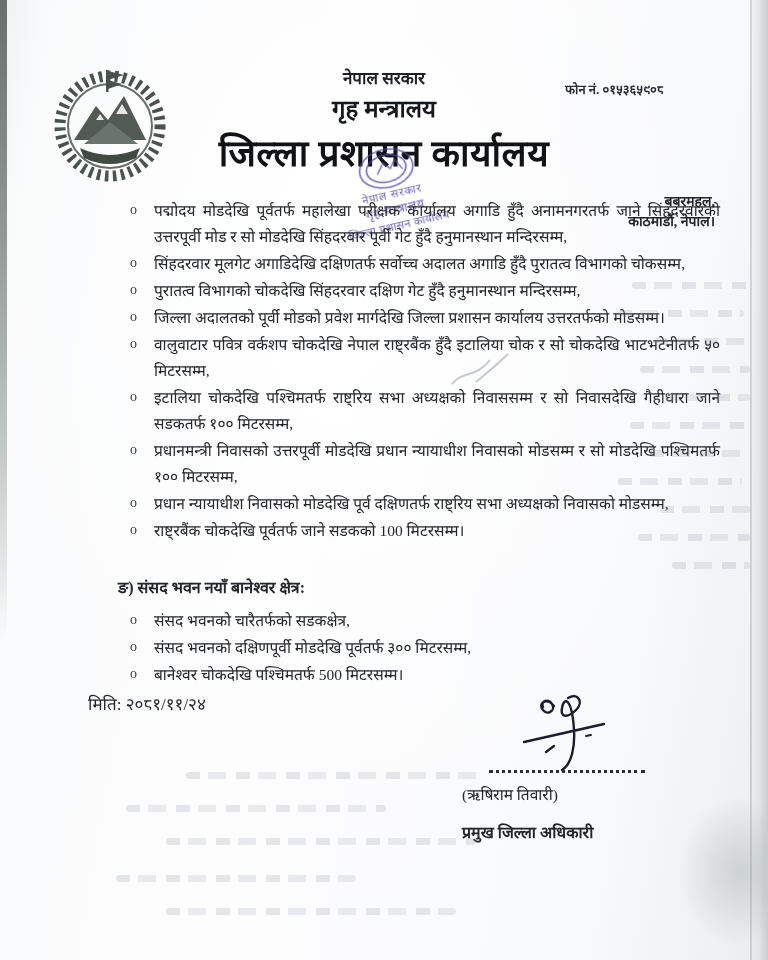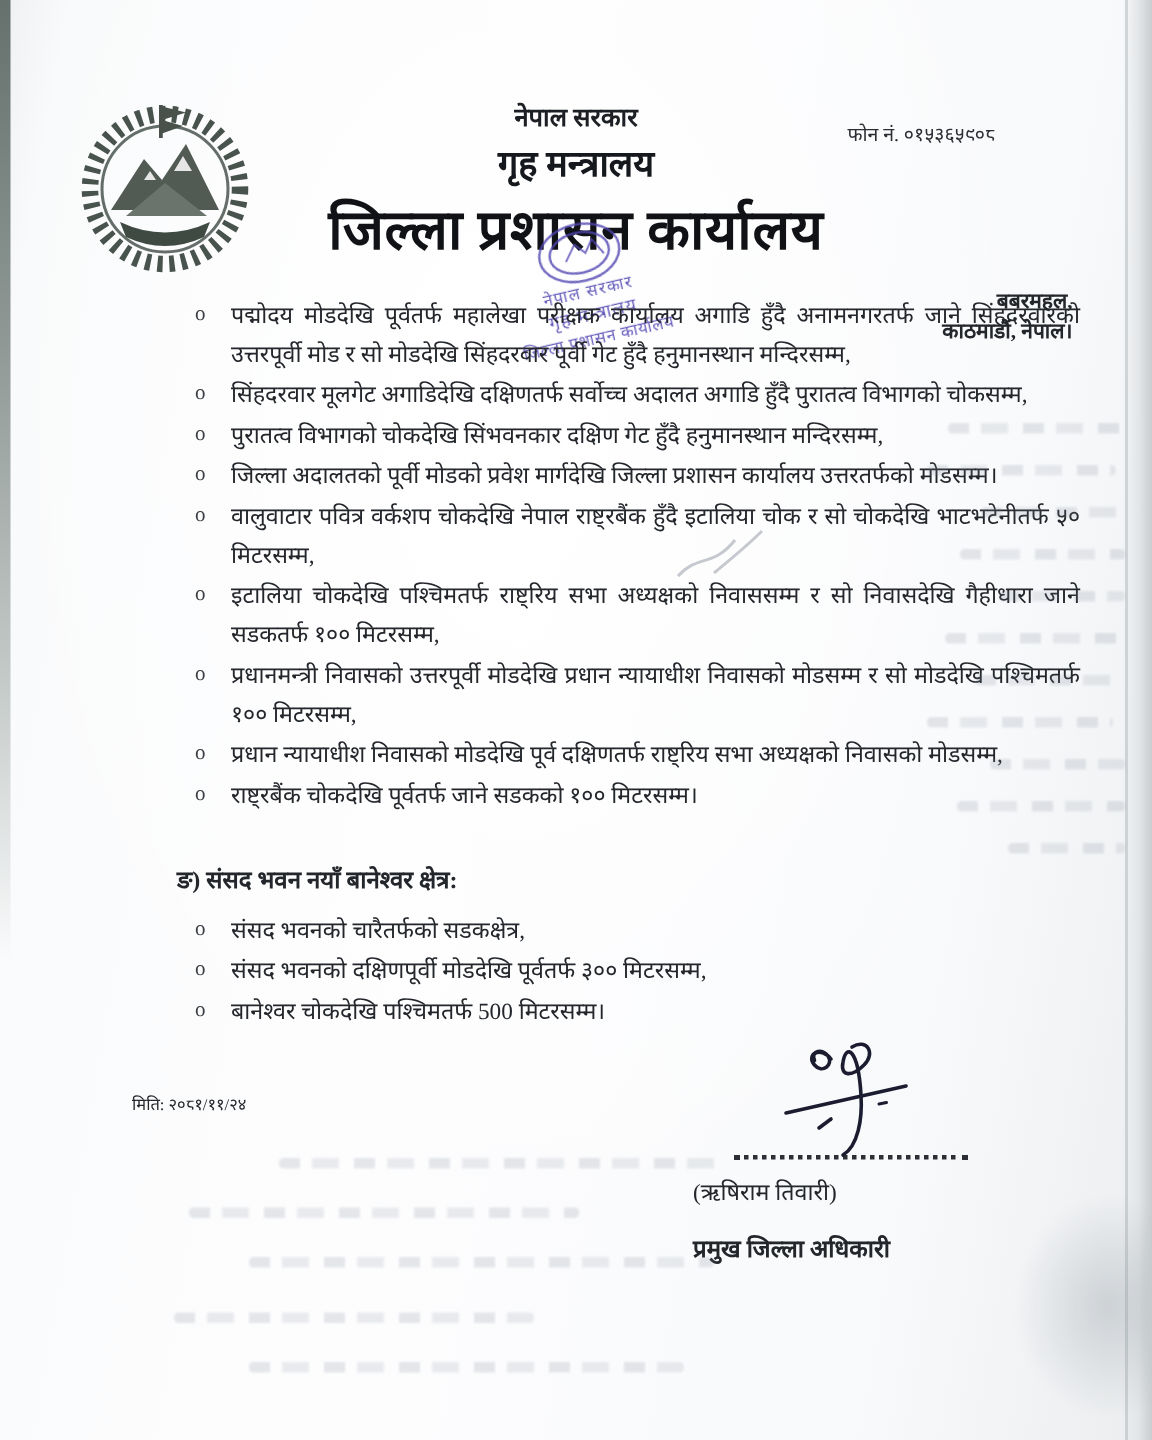--- a/index.html
+++ b/index.html
@@ -25,39 +25,39 @@
   .corner-smudge{position:absolute;right:2px;bottom:14px;width:90px;height:150px;
     background:radial-gradient(ellipse at 70% 50%, rgba(130,140,146,.30), rgba(130,140,146,0) 70%);
     filter:blur(2px);}
   
   .emblem{position:absolute;left:44px;top:62px;}
   .head-center{position:absolute;left:50%;top:66px;transform:translateX(-50%);
     text-align:center;white-space:nowrap;}
   .gov{font-size:17px;font-weight:700;color:#1c1f24;}
   .ministry{font-size:24px;font-weight:700;margin-top:2px;color:#15181c;}
   .office{font-size:37px;font-weight:700;margin-top:2px;color:#101216;letter-spacing:.5px;}
-  .phone{position:absolute;left:565px;top:80px;font-size:13px;font-weight:400;color:#2a2e34;}
+  .phone{position:absolute;left:565px;top:80px;font-size:13px;font-weight:700;color:#2a2e34;}
   .address{position:absolute;left:575px;top:160px;width:140px;text-align:right;
     font-size:14px;font-weight:700;line-height:1.45;color:#23262b;margin-top:32px;}
   
   .stamp{position:absolute;left:296px;top:146px;width:190px;text-align:center;
     transform:rotate(-13deg);color:#5146b2;opacity:.88;filter:blur(.3px);pointer-events:none;}
   .stamp .s1{font-size:11px;letter-spacing:1px;}
   .stamp .s2{font-size:12px;letter-spacing:1px;}
   .stamp .s3{font-size:11px;letter-spacing:.5px;}
   
   .doc-body{position:absolute;left:118px;top:198px;width:602px;font-size:15.5px;line-height:1.68;}
   ul.olist{list-style:none;margin:0 0 0 12px;padding:0;}
   ul.olist li{display:flex;gap:12px;margin:0 0 1px 0;}
   .marker{flex:0 0 12px;font-size:14px;color:#3a3e44;line-height:1.75;}
   .btext{flex:1;text-align:justify;}
   .sec-heading{font-weight:700;margin:16px 0 6px 0;font-size:16px;}
   .gap1{height:14px;}
   
-  .date{position:absolute;left:88px;top:728px;font-size:11px;}
+  .date{position:absolute;left:88px;top:692px;font-size:17px;}
   .sigblock{position:absolute;left:462px;top:690px;width:210px;text-align:left;}
   .sig-svg{display:block;margin:0 auto -6px auto;}
   .dotline{width:156px;margin:0 auto;border-bottom:3px dotted #2c2f35;height:0;}
   .sig-name{margin-top:10px;font-size:15.5px;}
   .sig-title{margin-top:16px;font-size:16px;font-weight:700;}
   
   .ghost{position:absolute;filter:blur(.7px);opacity:.55;pointer-events:none;}
   .gline{height:7px;margin-bottom:21px;border-radius:3px;
     background:repeating-linear-gradient(90deg, rgba(124,134,148,.34) 0 14px, rgba(124,134,148,0) 14px 22px, rgba(124,134,148,.28) 22px 40px, rgba(124,134,148,0) 40px 50px);}
   .pencil{position:absolute;left:446px;top:348px;opacity:.55;}
@@ -129,21 +129,21 @@
       <li>
         <span class="marker">o</span>
         <span class="btext">पद्मोदय मोडदेखि पूर्वतर्फ महालेखा परीक्षक कार्यालय अगाडि हुँदै अनामनगरतर्फ जाने सिंहदरवारको उत्तरपूर्वी मोड र सो मोडदेखि सिंहदरवार पूर्वी गेट हुँदै हनुमानस्थान मन्दिरसम्म,</span>
       </li>
       <li>
         <span class="marker">o</span>
         <span class="btext">सिंहदरवार मूलगेट अगाडिदेखि दक्षिणतर्फ सर्वोच्च अदालत अगाडि हुँदै पुरातत्व विभागको चोकसम्म,</span>
       </li>
       <li>
         <span class="marker">o</span>
-        <span class="btext">पुरातत्व विभागको चोकदेखि सिंभवनकार दक्षिण गेट हुँदै हनुमानस्थान मन्दिरसम्म,</span>
+        <span class="btext">पुरातत्व विभागको चोकदेखि सिंहदरवार दक्षिण गेट हुँदै हनुमानस्थान मन्दिरसम्म,</span>
       </li>
       <li>
         <span class="marker">o</span>
         <span class="btext">जिल्ला अदालतको पूर्वी मोडको प्रवेश मार्गदेखि जिल्ला प्रशासन कार्यालय उत्तरतर्फको मोडसम्म।</span>
       </li>
     </ul>
 
 
     <ul class="olist">
       <li>
@@ -157,21 +157,21 @@
       <li>
         <span class="marker">o</span>
         <span class="btext">प्रधानमन्त्री निवासको उत्तरपूर्वी मोडदेखि प्रधान न्यायाधीश निवासको मोडसम्म र सो मोडदेखि पश्चिमतर्फ १०० मिटरसम्म,</span>
       </li>
       <li>
         <span class="marker">o</span>
         <span class="btext">प्रधान न्यायाधीश निवासको मोडदेखि पूर्व दक्षिणतर्फ राष्ट्रिय सभा अध्यक्षको निवासको मोडसम्म,</span>
       </li>
       <li>
         <span class="marker">o</span>
-        <span class="btext">राष्ट्रबैंक चोकदेखि पूर्वतर्फ जाने सडकको १०० मिटरसम्म।</span>
+        <span class="btext">राष्ट्रबैंक चोकदेखि पूर्वतर्फ जाने सडकको 100 मिटरसम्म।</span>
       </li>
     </ul>
 
     <div class="gap1"></div>
     <div class="sec-heading">ङ) संसद भवन नयाँ बानेश्वर क्षेत्र:</div>
 
     <ul class="olist">
       <li>
         <span class="marker">o</span>
         <span class="btext">संसद भवनको चारैतर्फको सडकक्षेत्र,</span>

